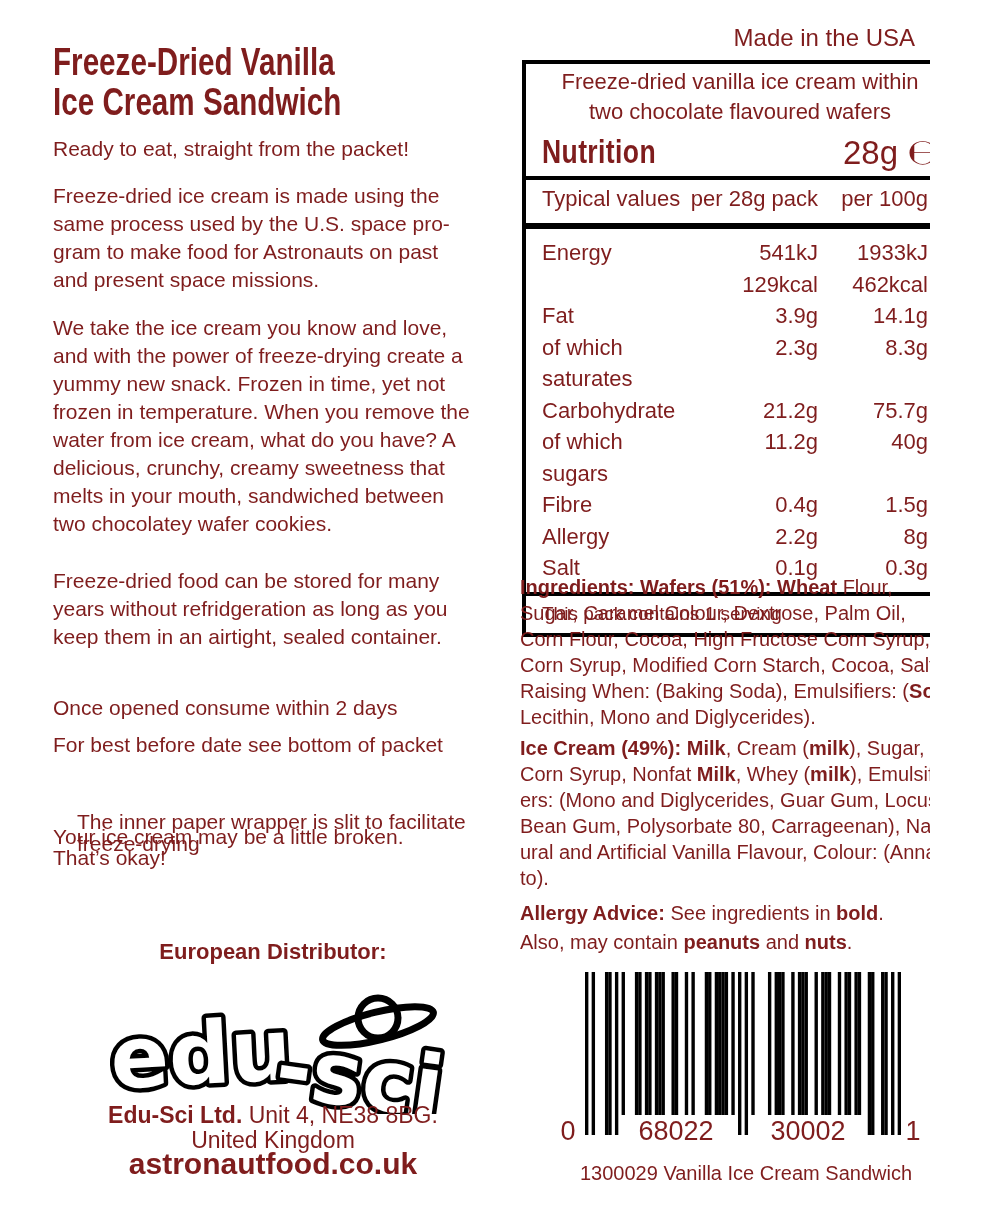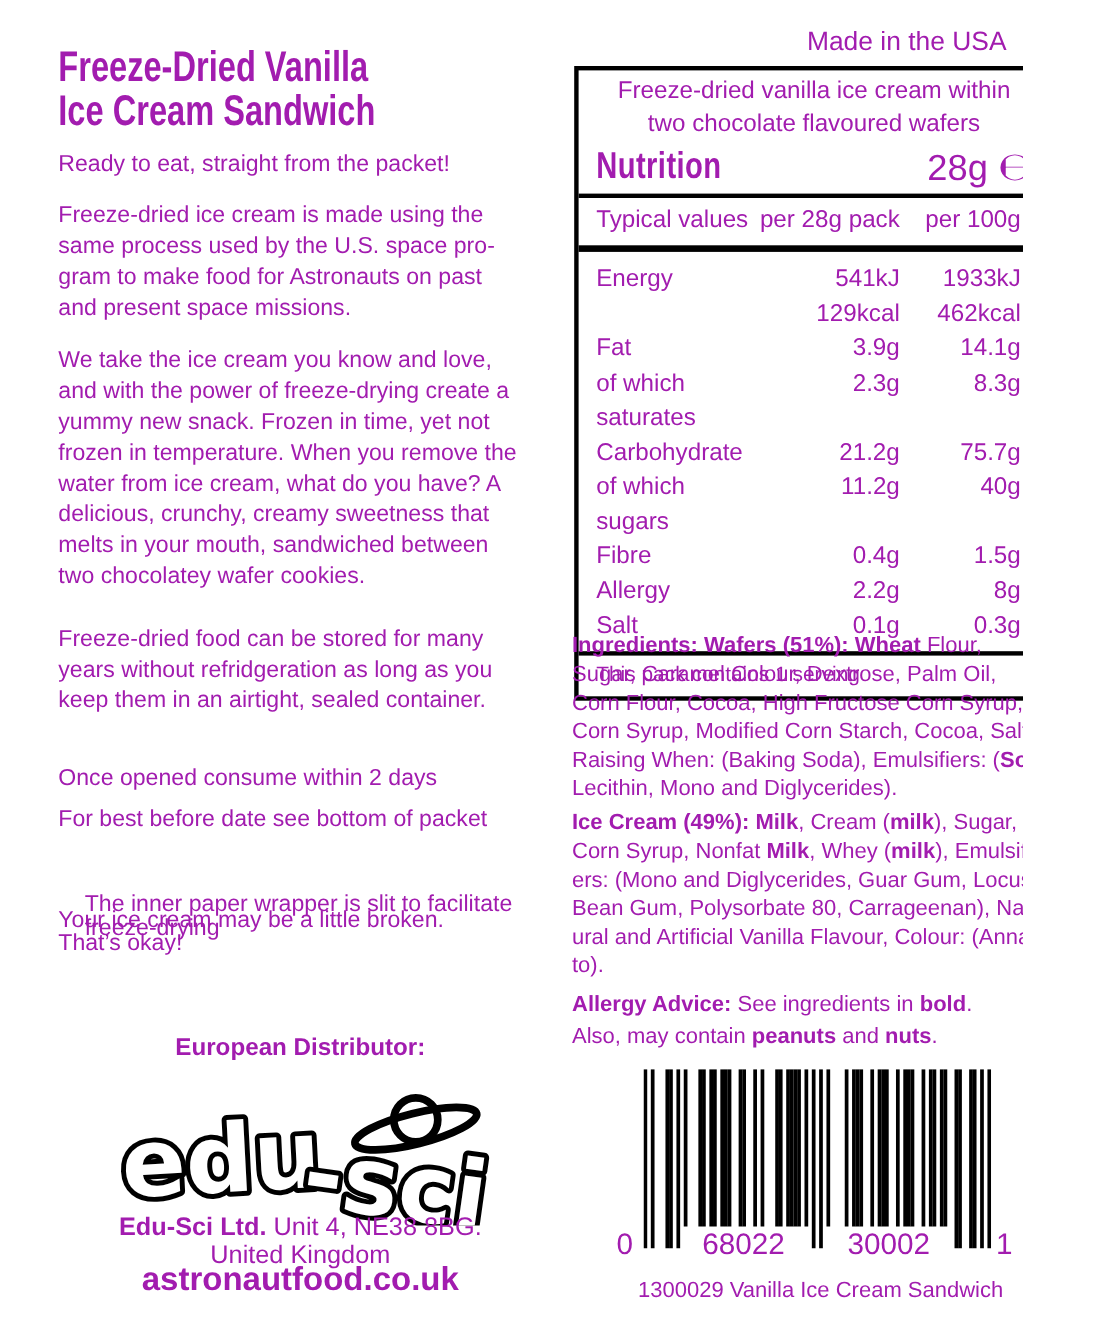--- a/index.html
+++ b/index.html
@@ -1,17 +1,17 @@
 <!DOCTYPE html>
 <html lang="en"><head>
 <meta charset="utf-8">
 <style>
   html,body{margin:0;padding:0;background:#fff;}
   .page{
-    position:relative;width:930px;height:1209px;background:#ffffff;color:#a21caf;
+    position:relative;width:930px;height:1209px;background:#ffffff;color:#7f1d1d;
     font-family:"Liberation Sans",sans-serif;overflow:hidden;
   }
   .abs{position:absolute;white-space:pre;}
   .bold{font-weight:bold;}
 
   
   .title{left:53px;top:42px;font-size:39px;font-weight:bold;line-height:40px;
          transform:scaleX(.76);transform-origin:0 0;letter-spacing:0px;}
   .bt{font-size:21px;line-height:28px;}
   .tagline{left:53px;top:135px;}

